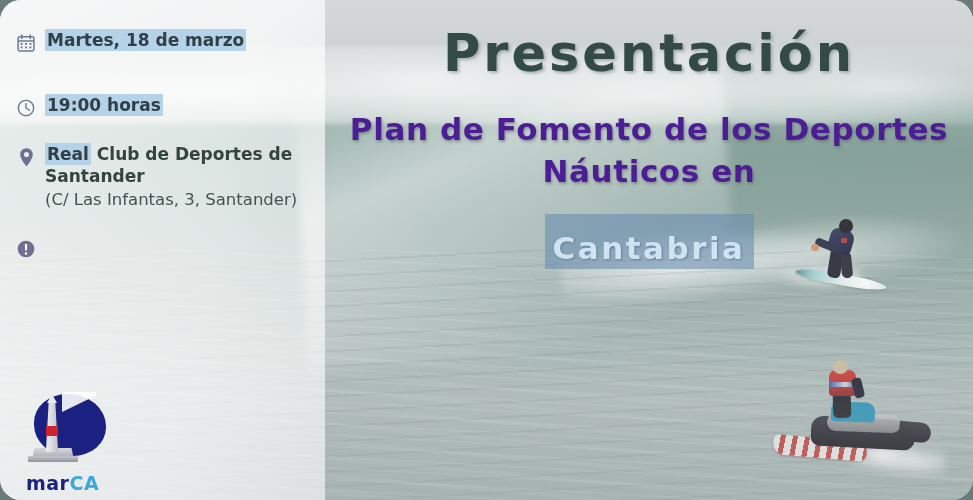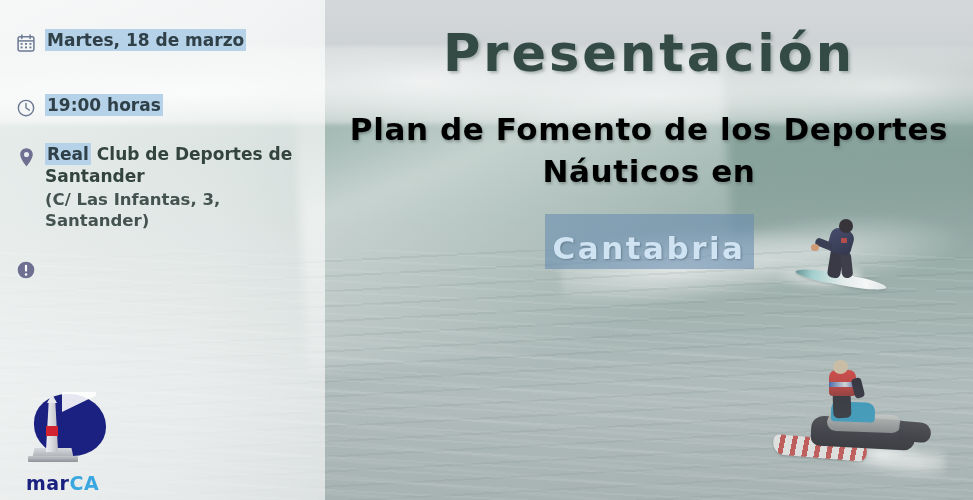--- a/index.html
+++ b/index.html
@@ -4,20 +4,21 @@
 <style>
   html,body{margin:0;padding:0;background:#6b7b7a;}
   *{box-sizing:border-box;}
 
   .poster{
     position:relative;
     width:973px;height:500px;
     overflow:hidden;
     font-family:"DejaVu Sans","Liberation Sans",sans-serif;
     background:#8a9b99;
+    border-radius:21px;
   }
 
   
   .photo{position:absolute;inset:0;overflow:hidden;}
 
   
   .ocean{
     position:absolute;inset:0;
     background:
       linear-gradient(180deg,
@@ -216,21 +217,21 @@
 
   .hl{
     background:#b6d2e8;
     color:#2f4048;
     font-weight:bold;
     padding:1px 2px;
     box-decoration-break:clone;
     -webkit-box-decoration-break:clone;
   }
   .b{font-weight:bold;color:#33443f;}
-  .sub{font-weight:bold;color:#44534f;font-size:16.5px;line-height:1.3;display:block;margin-top:1px;}
+  .sub{font-weight:normal;color:#44534f;font-size:16.5px;line-height:1.3;display:block;margin-top:1px;}
   .lnk{font-weight:bold;color:#2c3d38;text-decoration:underline;text-underline-offset:3px;}
 
   .row-date{margin-bottom:22px;}
   .row-time{margin-bottom:24px;margin-top:40px;}
   .row-place{margin-bottom:26px;}
 
   
   .logo{position:absolute;left:14px;top:392px;width:110px;height:100px;}
   .logo .mark{position:relative;width:86px;height:72px;margin-left:8px;}
   .logo .blob{
@@ -276,21 +277,21 @@
   .head{position:absolute;left:325px;top:0;width:648px;height:444px;text-align:center;}
   .h1{
     position:absolute;left:0;right:0;top:24px;
     font-size:51px;font-weight:bold;letter-spacing:3px;
     color:#334b44;
     text-shadow:2px 2px 3px rgba(120,135,132,.55);
   }
   .h2{
     position:absolute;left:0;right:0;top:108px;
     font-size:31px;font-weight:bold;line-height:1.36;letter-spacing:.6px;
-    color:#000000;
+    color:#4c1d95;
     text-shadow:1px 2px 3px rgba(90,105,102,.55);
   }
   .h3wrap{position:absolute;left:0;right:0;top:214px;}
   .h3{
     display:inline-block;
     font-size:31px;font-weight:bold;letter-spacing:2.5px;
     color:#cfe3f2;
     background:rgba(104,140,176,.58);
     padding:16px 8px 3px 8px;
     text-shadow:1px 1px 2px rgba(70,92,112,.55);

